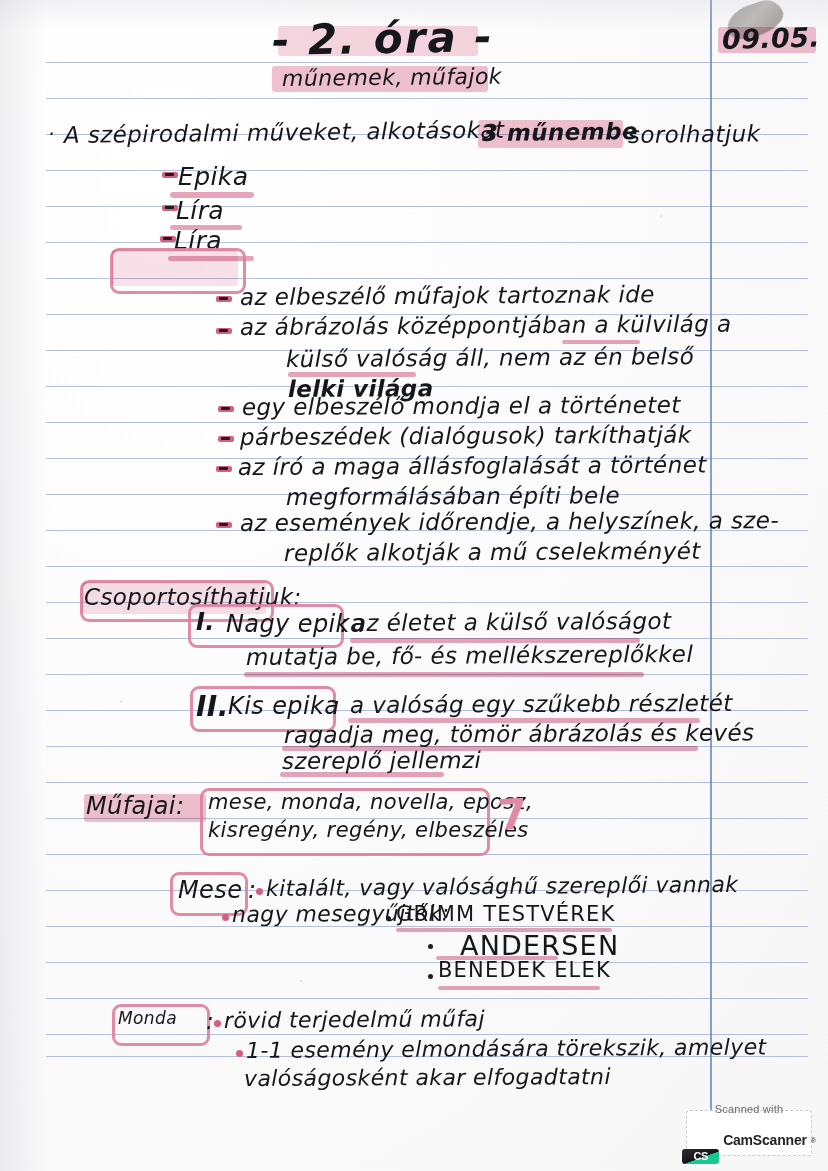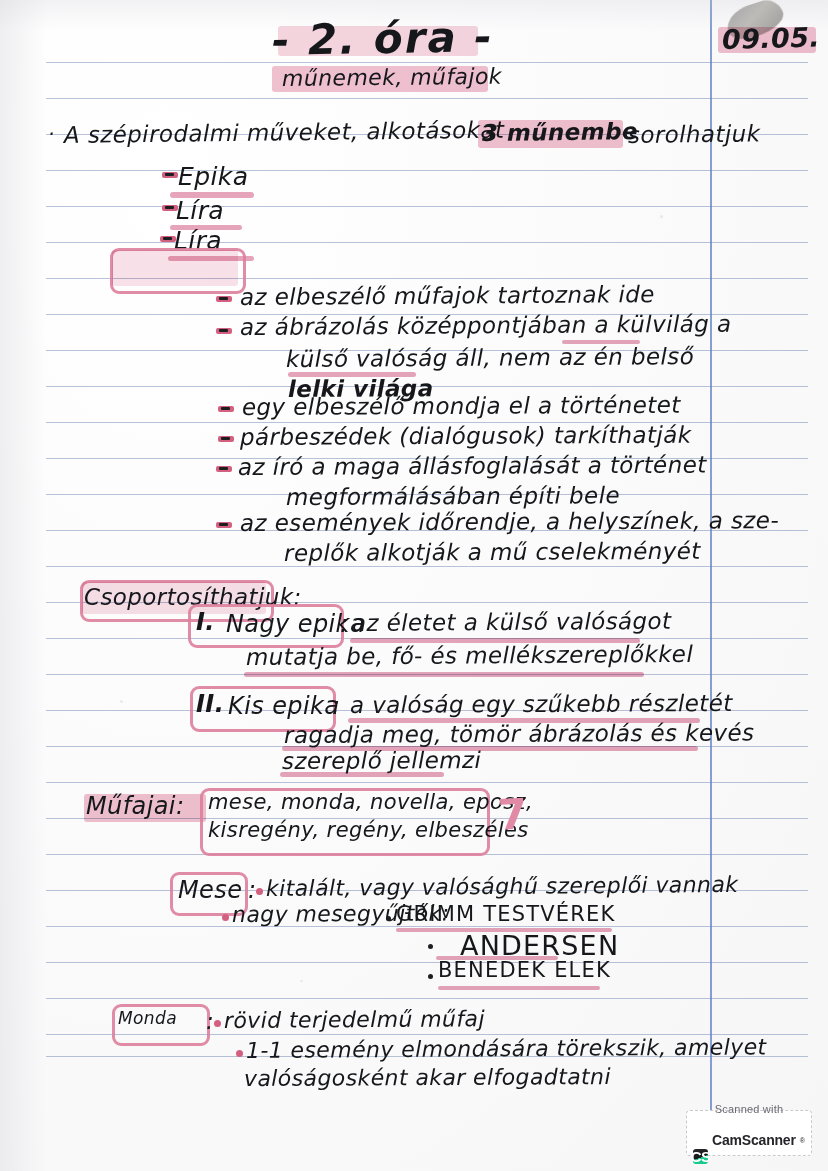--- a/index.html
+++ b/index.html
@@ -160,26 +160,26 @@
     font-size: 11px;
     color: #6a6a72;
     letter-spacing: .2px;
   }
   .watermark .wm-row {
     display: flex;
     align-items: center;
     gap: 4px;
   }
   .wm-logo {
-    width: 15px; height: 15px;
+    width: 37px; height: 15px;
     border-radius: 3px;
     background: linear-gradient(160deg, #2b2b30 0%, #15151a 55%, #17c98c 56%, #17c98c 100%);
     color: #ffffff;
     font-family: "Liberation Sans", sans-serif;
-    font-size: 15px;
+    font-size: 11px;
     font-weight: bold;
     display: flex;
     align-items: center;
     justify-content: center;
     letter-spacing: -.5px;
     margin-top: 32px;
   }
   .wm-name {
     font-family: "Liberation Sans", sans-serif;
     font-size: 14px;
@@ -309,21 +309,21 @@
   <div class="box" style="left:188px; top:604px; width:150px; height:38px;"></div>
   <div class="hw" style="left:196px; top:608px; font-size:24px; font-weight:bold;">I.</div>
   <div class="hw" style="left:226px; top:610px; font-size:24px;">Nagy epika</div>
   <div class="hw" style="left:340px; top:610px; font-size:24px;">:</div>
   <div class="underline" style="left:350px; top:638px; width:290px; height:5px;"></div>
   <div class="hw" style="left:352px; top:610px; font-size:23px; transform:rotate(-.4deg);">az életet a külső valóságot</div>
   <div class="underline" style="left:244px; top:672px; width:400px; height:5px;"></div>
   <div class="hw" style="left:246px; top:644px; font-size:23px; transform:rotate(-.4deg);">mutatja be, fő- és mellékszereplőkkel</div>
 
   <div class="box" style="left:190px; top:686px; width:140px; height:40px;"></div>
-  <div class="hw" style="left:196px; top:690px; font-size:24px; font-weight:bold;">II.</div>
+  <div class="hw" style="left:196px; top:690px; font-size:28px; font-weight:bold;">II.</div>
   <div class="hw" style="left:228px; top:692px; font-size:24px;">Kis epika</div>
   <div class="hw" style="left:332px; top:692px; font-size:24px;">:</div>
   <div class="underline" style="left:348px; top:718px; width:352px; height:5px;"></div>
   <div class="hw" style="left:350px; top:692px; font-size:23px; transform:rotate(-.3deg);">a valóság egy szűkebb részletét</div>
   <div class="underline" style="left:282px; top:746px; width:416px; height:5px;"></div>
   <div class="hw" style="left:284px; top:722px; font-size:23px; transform:rotate(-.3deg);">ragadja meg, tömör ábrázolás és kevés</div>
   <div class="underline" style="left:280px; top:772px; width:164px; height:5px;"></div>
   <div class="hw" style="left:282px; top:748px; font-size:23px; transform:rotate(-.3deg);">szereplő jellemzi</div>
 
   <div class="hl" style="left:84px; top:794px; width:122px; height:28px;"></div>

